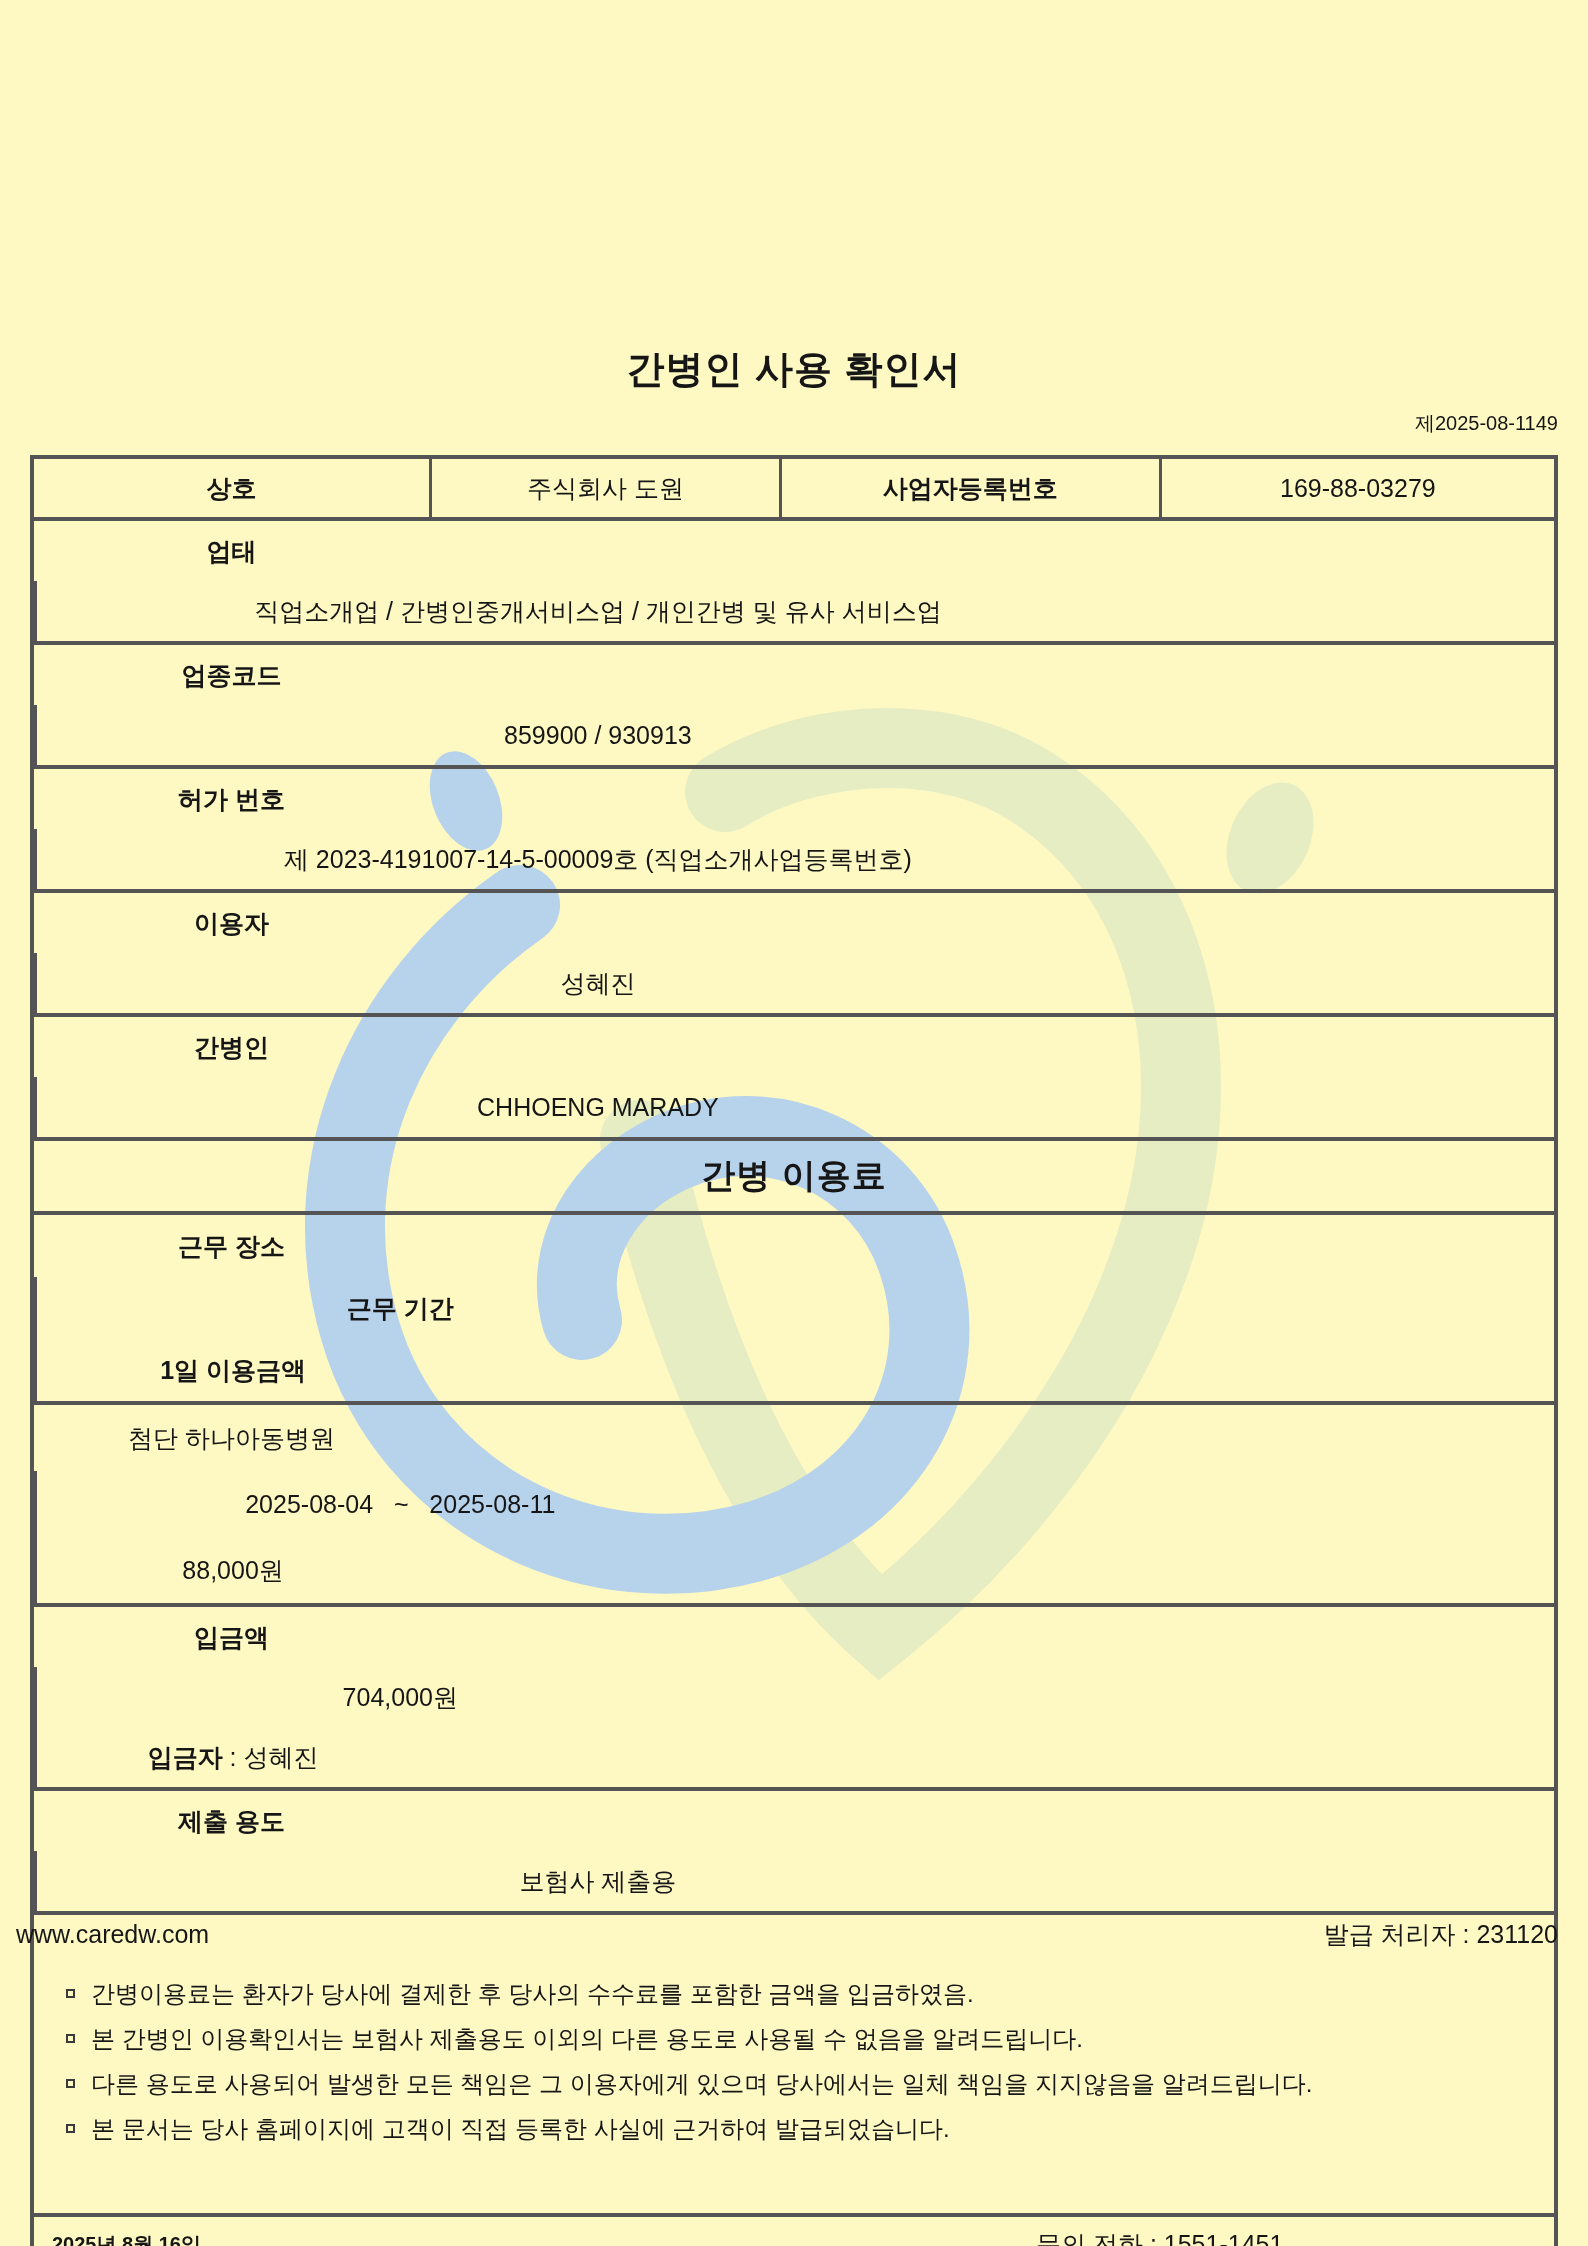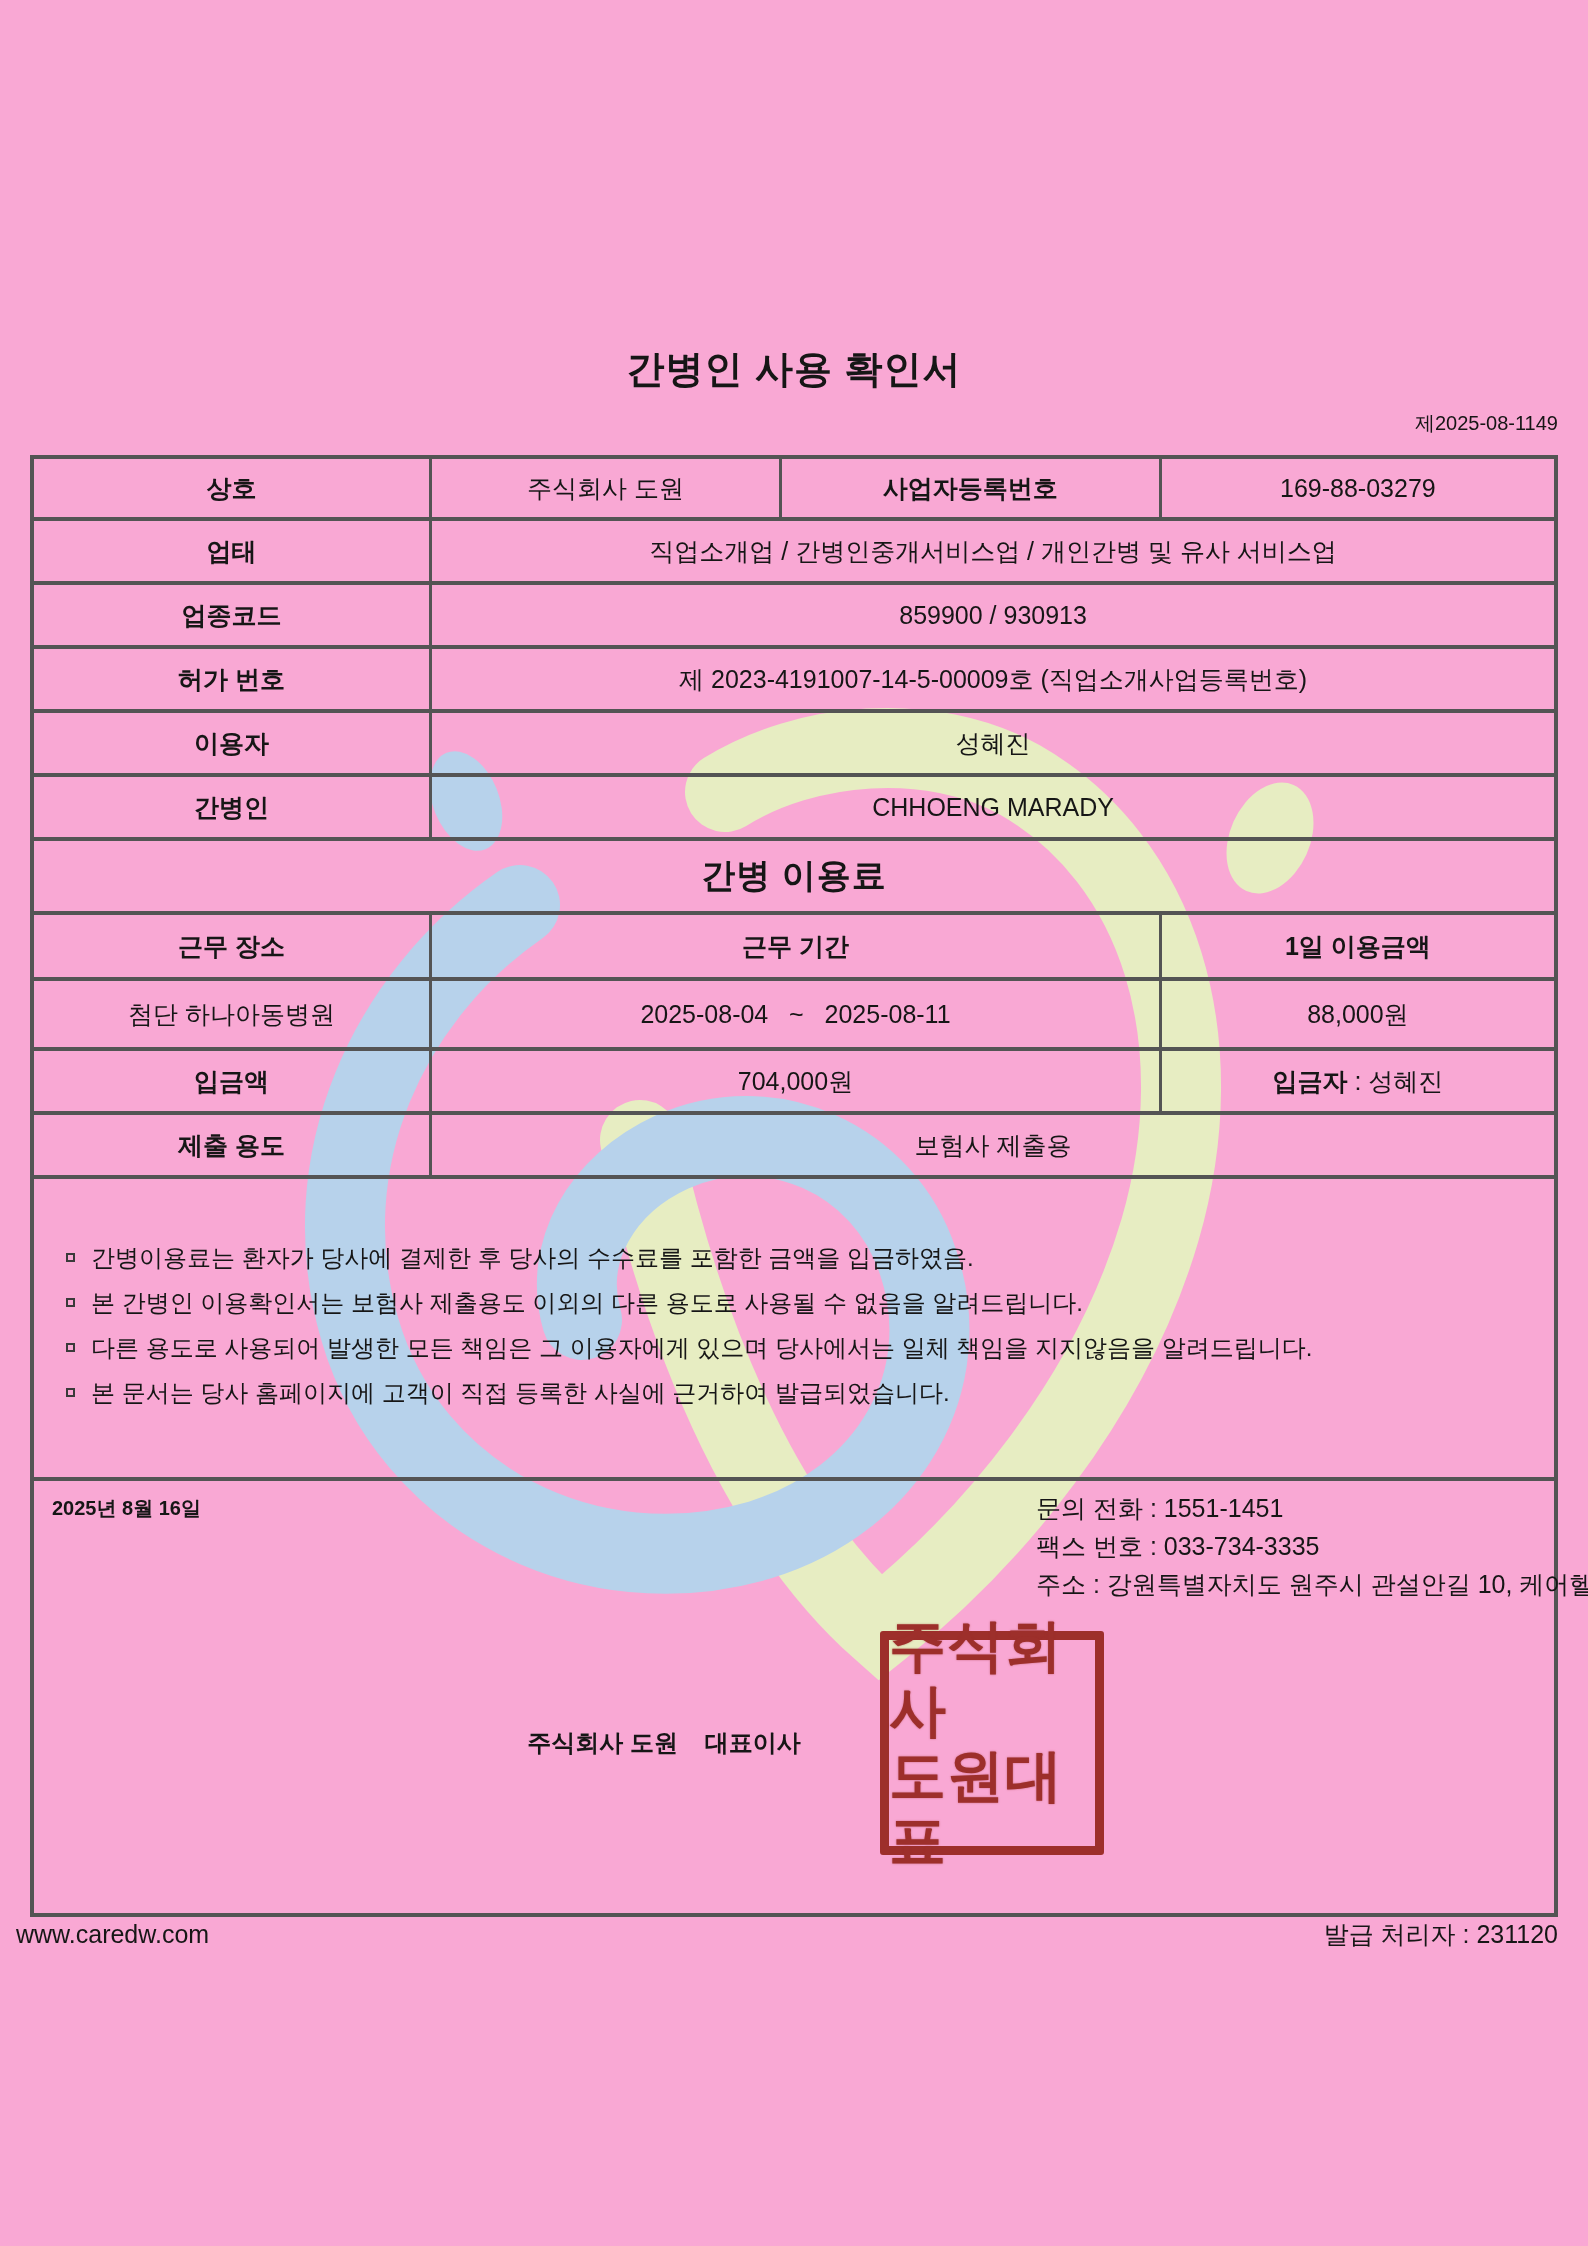--- a/index.html
+++ b/index.html
@@ -6,21 +6,21 @@
     --bc:#545454;
     --ink:#161616;
     --red:#9d2f2b;
   }
   *{margin:0;padding:0;box-sizing:border-box;}
   html,body{background:#e9e9e9;}
   .page{
     position:relative;
     width:1588px;height:2246px;
     margin:0 auto;
-    background:#f9a8d4;
+    background:#fef9c3;
     font-family:"Liberation Sans","DejaVu Sans",sans-serif;
     color:var(--ink);
     overflow:hidden;
   }
   
   .watermark{position:absolute;left:0;top:0;width:1588px;height:2246px;z-index:0;pointer-events:none;}
   
   .doc-title{
     position:absolute;left:0;top:344px;width:100%;
     text-align:center;font-size:38px;font-weight:bold;letter-spacing:1px;z-index:2;
@@ -29,21 +29,21 @@
     position:absolute;right:30px;top:410px;
     font-size:20px;z-index:2;
   }
   
   .doc-table{
     position:absolute;left:30px;top:455px;width:1528px;
     border:4px solid var(--bc);
     z-index:1;background:transparent;
   }
   .row{display:flex;align-items:stretch;}
-  .row + .row{border-top:4px solid var(--bc);}
+  .row + .row{border-top:4px solid var(--bc);flex-direction:column;}
   .cell{
     display:flex;align-items:center;justify-content:center;
     font-size:25px;text-align:center;padding:4px 10px;
   }
   .cell + .cell{border-left:3px solid var(--bc);}
   .cell.b{font-weight:bold;}
   .w26{width:26%;} .w23{width:23%;} .w25{width:25%;} .w74{width:74%;} .w48{width:48%;}
   .h58{height:58px;} .h60{height:60px;} .h62{height:62px;} .h66{height:66px;}
   .fee-title-cell{
     width:100%;height:70px;display:flex;align-items:center;justify-content:center;

